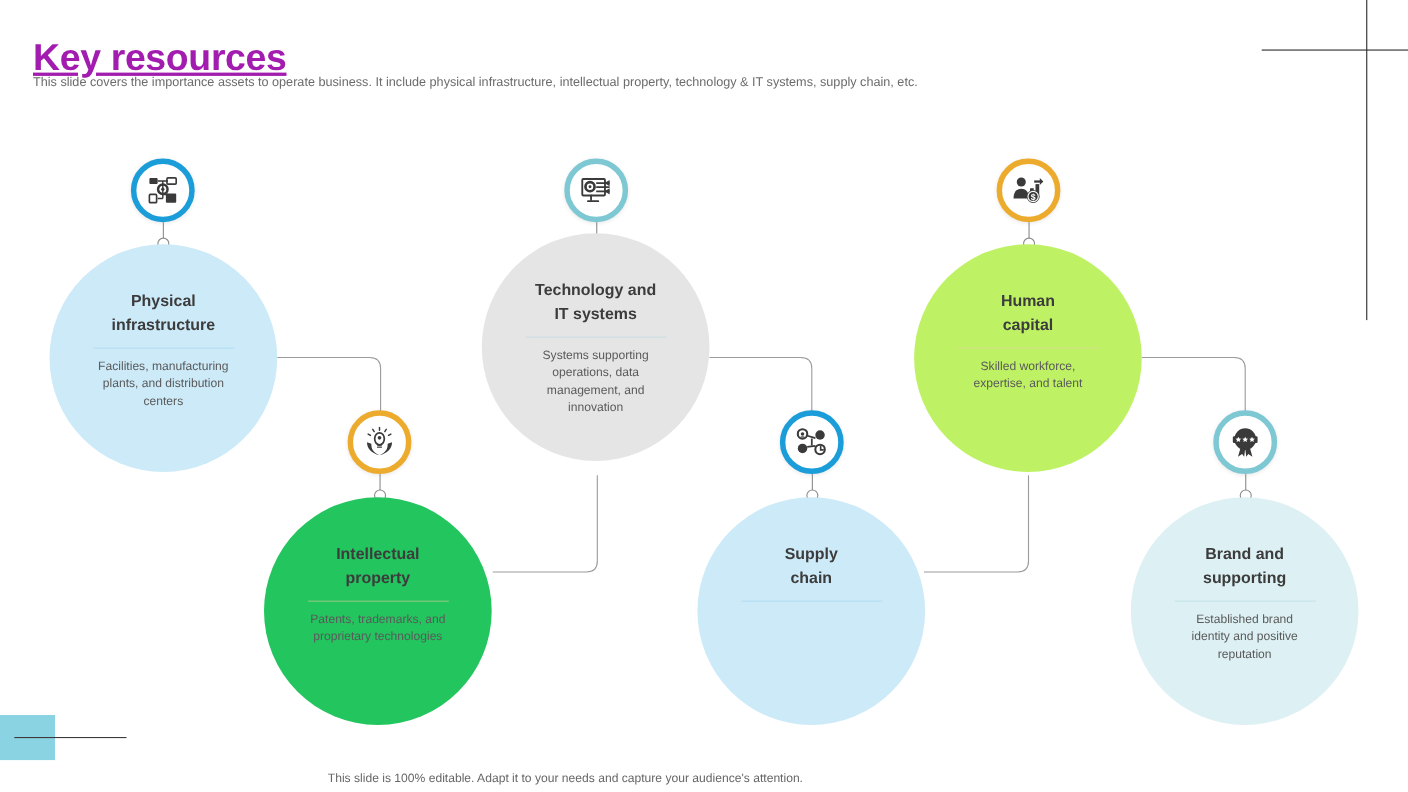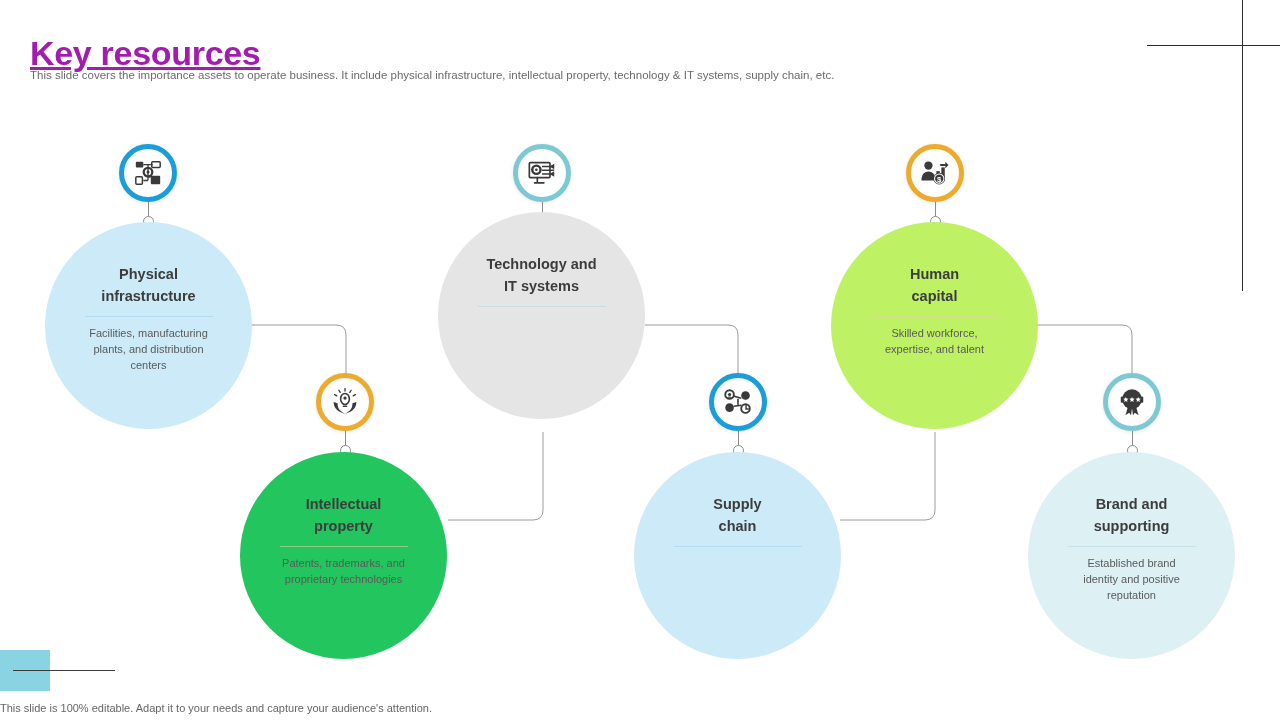--- a/index.html
+++ b/index.html
@@ -74,21 +74,21 @@
   .icon-ring svg { display:block; }
 
   .stem { position:absolute; width:1px; background:#8b8b8b; }
   .dot {
     position:absolute; width:11px; height:11px; border-radius:50%;
     background:#ffffff; border:1px solid #8b8b8b;
   }
 
   .footer {
     position:absolute; left:0; top:702px; width:1028px;
-    text-align:left; font-size:11px; color:#666666;
+    text-align:center; font-size:11px; color:#666666;
   }
 </style>
 </head>
 <body>
 
 <div class="deco-cross-v"></div>
 <div class="deco-cross-h"></div>
 <div class="deco-swatch"></div>
 <div class="deco-rule"></div>
 
@@ -177,20 +177,24 @@
       </g>
     </svg>
   </div>
   <div class="stem" style="left:542px; top:202px; height:20px;"></div>
   <div class="dot" style="left:537px; top:216px;"></div>
 
   <div class="blob" style="left:438px; top:212px; width:207px; height:207px; background:#e5e5e5; padding-top:41px;">
     <div class="blob-title">Technology and
 IT systems</div>
     <div class="blob-div" style="width:128px; background:#b3d9e0;"></div>
+    <div class="blob-desc">Systems supporting
+operations, data
+management, and
+innovation</div>
   </div>
 </div>
 
 <div class="node">
   <div class="icon-ring" style="left:709px; top:373px; width:58px; height:58px; border:5px solid #1b9dd9;">
     <svg width="30" height="30" viewBox="0 0 32 32">
       <g fill="#3a3a3a">
         <circle cx="7" cy="8" r="4.6" fill="none" stroke="#3a3a3a" stroke-width="2"></circle>
         <circle cx="7" cy="8" r="1.7"></circle>
           <path d="M4 11.4 q3 -2.4 6 0"></path>

